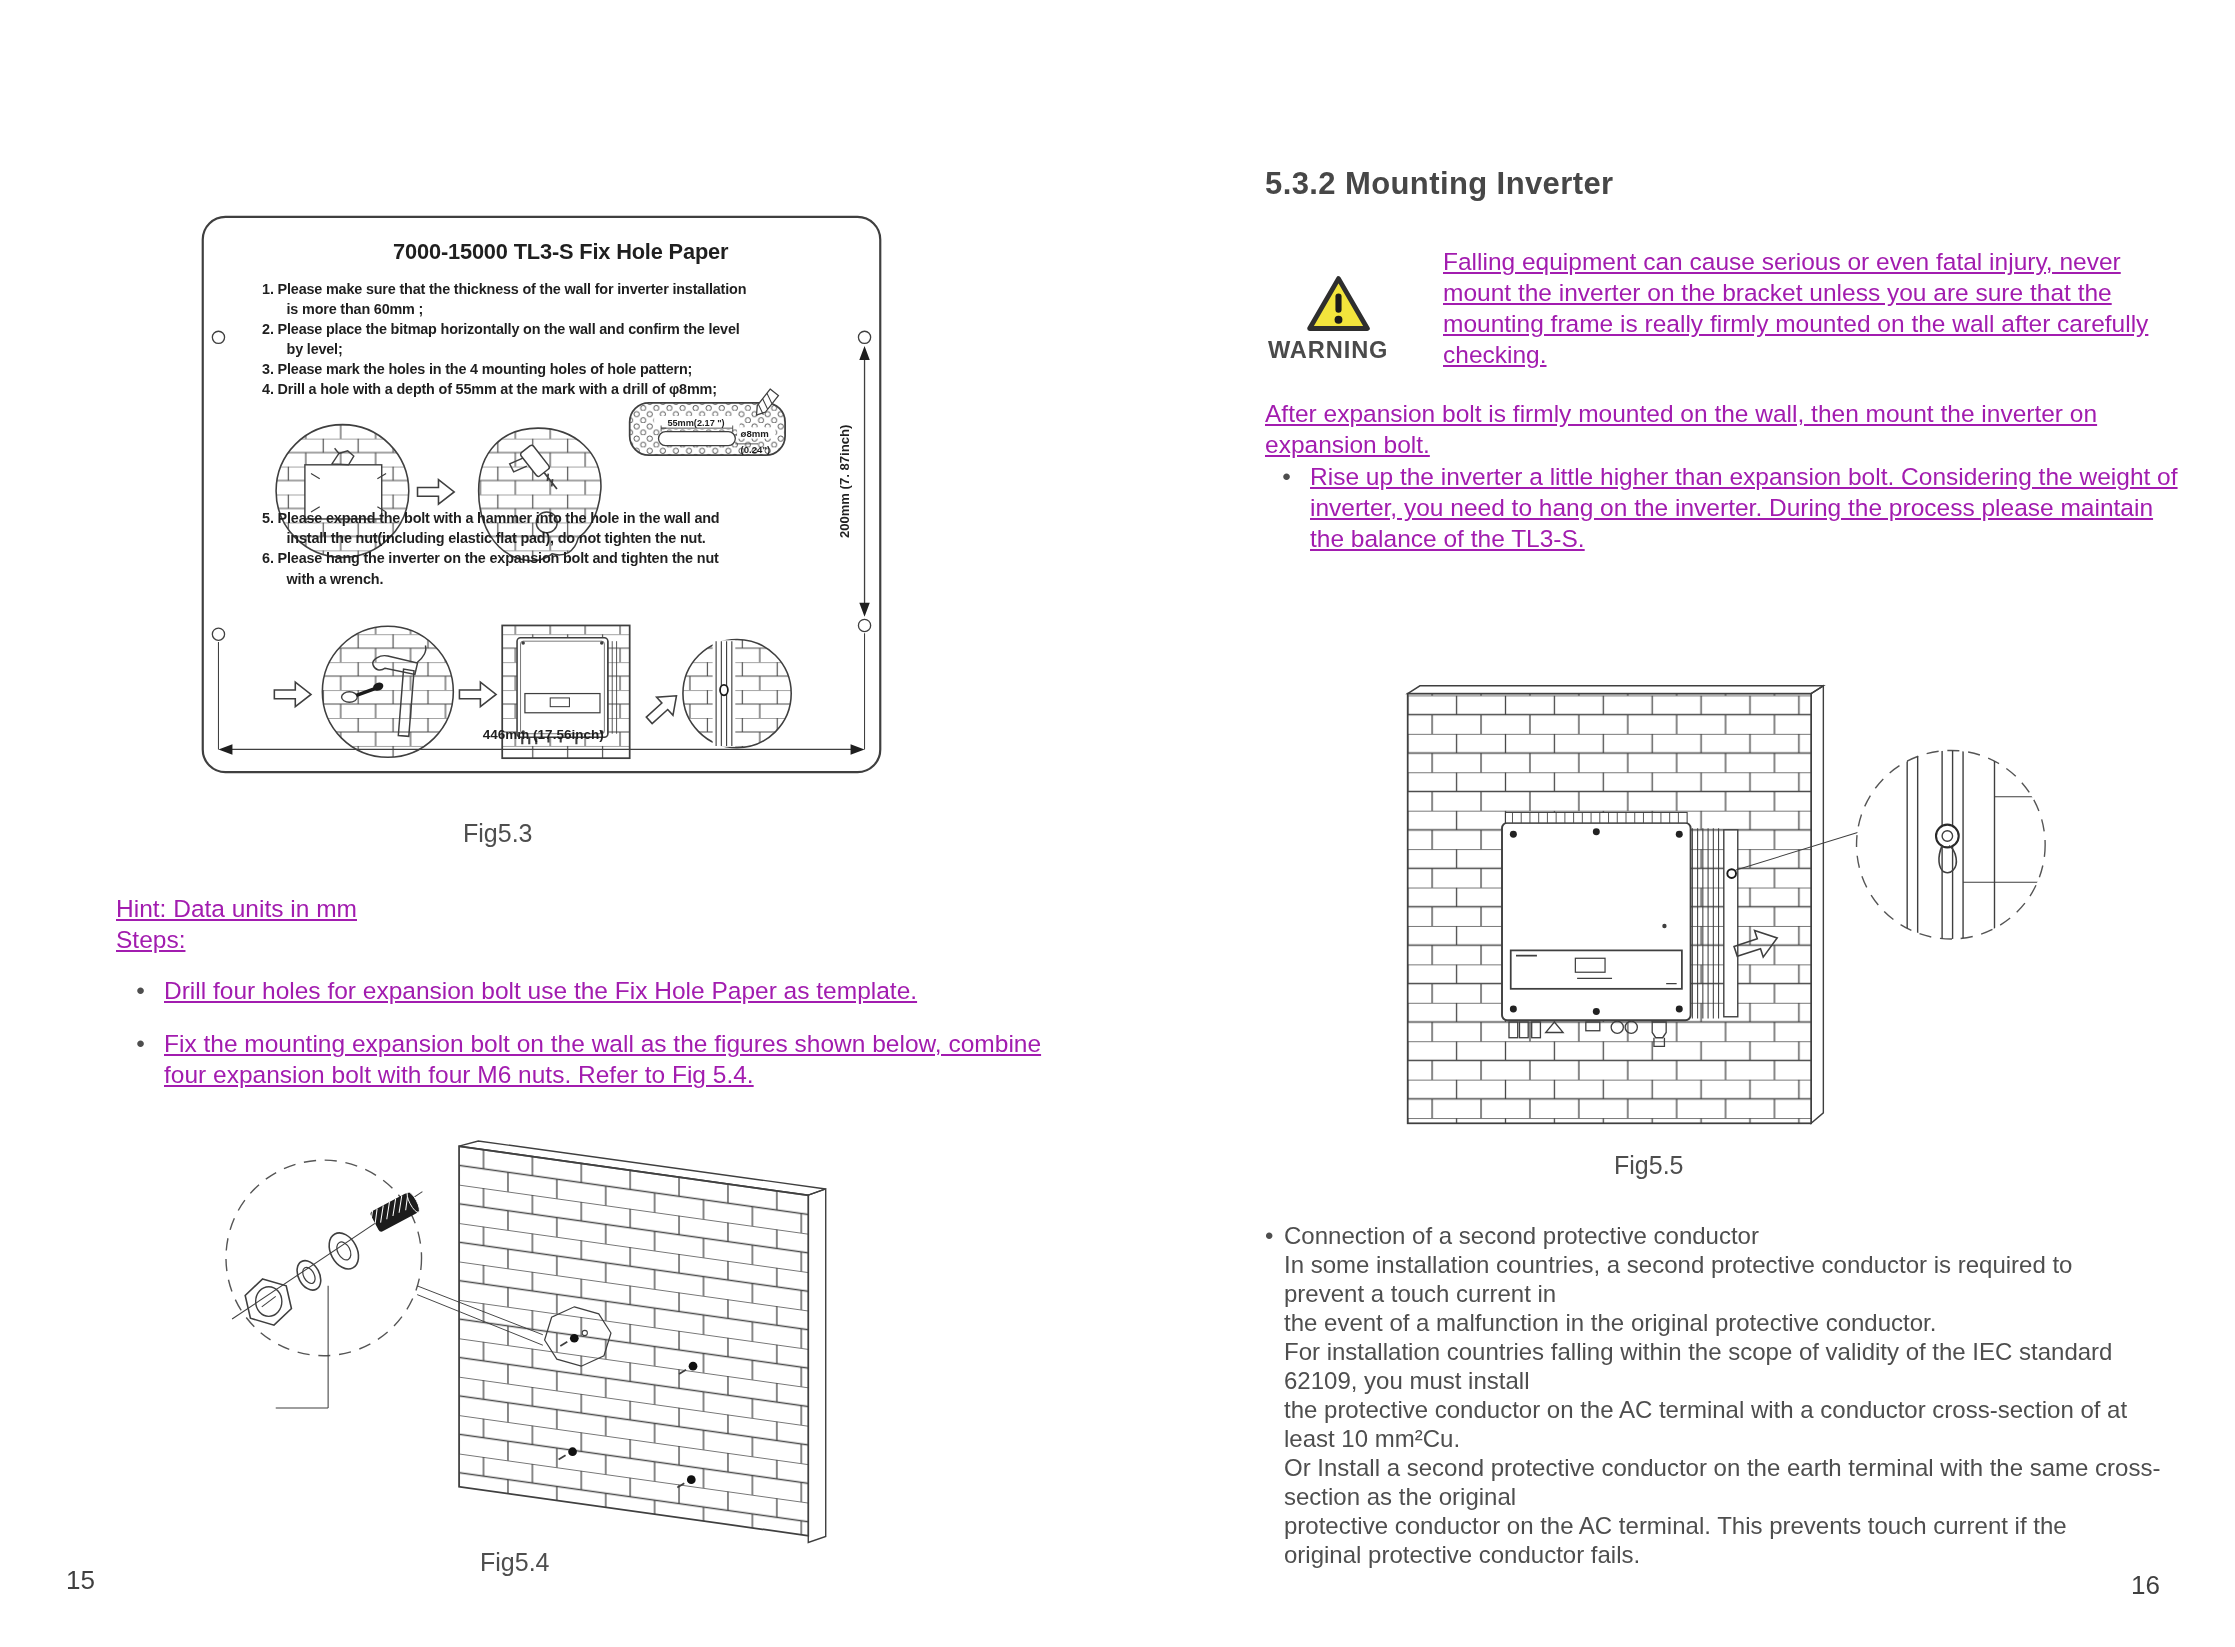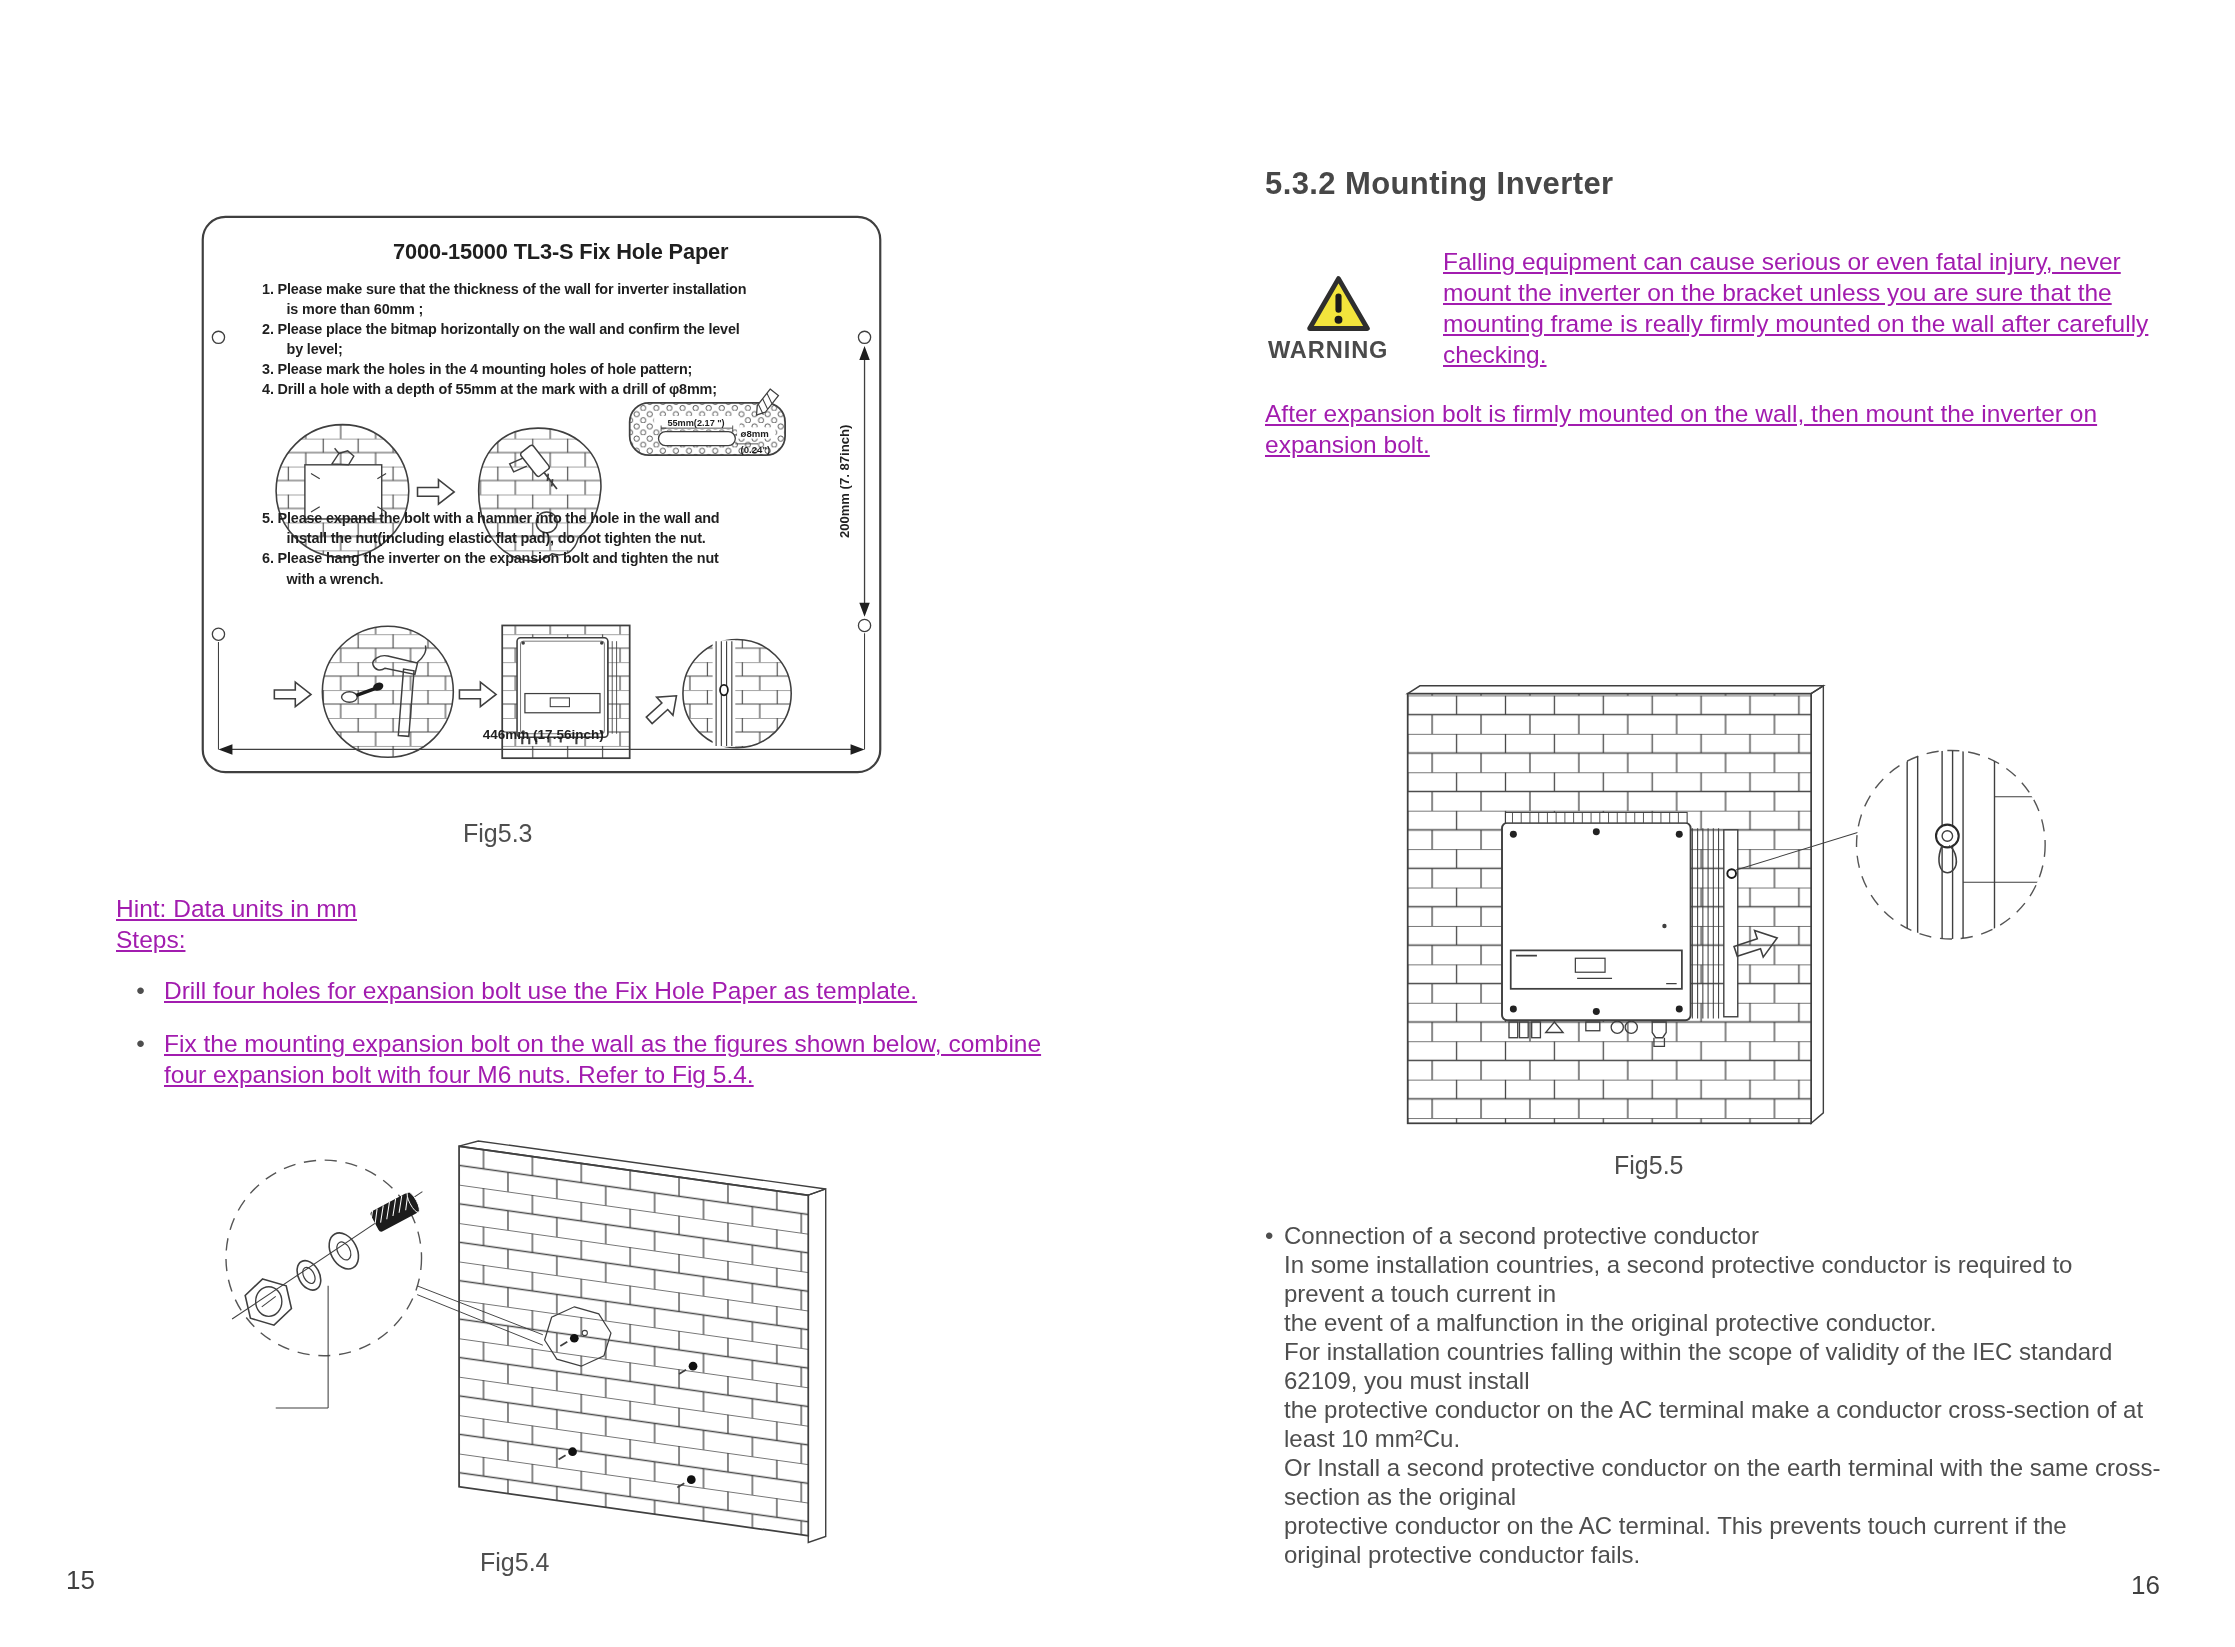--- a/index.html
+++ b/index.html
@@ -278,20 +278,23 @@
 
   <div class="abs body-text pre" style="left:1443px;top:246px;width:751px">Falling equipment can cause serious or even fatal injury, never
 mount the inverter on the bracket unless you are sure that the
 mounting frame is really firmly mounted on the wall after carefully
 checking.</div>
 
   <div class="abs body-text pre" style="left:1265px;top:398px;width:926px">After expansion bolt is firmly mounted on the wall, then mount the inverter on
 expansion bolt.</div>
 
   <ul class="abs blist body-text" style="left:1277px;top:461px;width:917px">
+    <li class="pre">Rise up the inverter a little higher than expansion bolt. Considering the weight of
+inverter, you need to hang on the inverter. During the process please maintain
+the balance of the TL3-S.</li>
   </ul>
 
   <svg class="abs" style="left:1383px;top:657px" width="734" height="489" viewBox="0 0 840 560">
     <defs>
       <pattern id="bkW" width="56" height="44" patternUnits="userSpaceOnUse">
         <rect width="56" height="44" fill="#fff"></rect>
         <path d="M0 0H56 M0 22H56 M28 0V22 M0 22V44 M56 22V44" stroke="#4a4a4a" stroke-width="1.5" fill="none"></path>
       </pattern>
       <clipPath id="c7">
           <circle cx="650" cy="215" r="108"></circle>
@@ -364,21 +367,21 @@
     <div class="cond-first">
       <span class="dot">•</span>
       <span>Connection of a second protective conductor</span>
     </div>
     <div style="padding-left:19px">
         <div class="cline">In some installation countries, a second protective conductor is required to</div>
         <div class="cline">prevent a touch current in</div>
         <div class="cline">the event of a malfunction in the original protective conductor.</div>
         <div class="cline">For installation countries falling within the scope of validity of the IEC standard</div>
         <div class="cline">62109, you must install</div>
-        <div class="cline">the protective conductor on the AC terminal make a conductor cross-section of at</div>
+        <div class="cline">the protective conductor on the AC terminal with a conductor cross-section of at</div>
         <div class="cline">least 10 mm²Cu.</div>
         <div class="cline">Or Install a second protective conductor on the earth terminal with the same cross-</div>
         <div class="cline">section as the original</div>
         <div class="cline">protective conductor on the AC terminal. This prevents touch current if the</div>
         <div class="cline">original protective conductor fails.</div>
       </div>
   </div>
 
   <div class="abs pagenum" style="left:2131px;top:1570px">16</div>
 </section>

